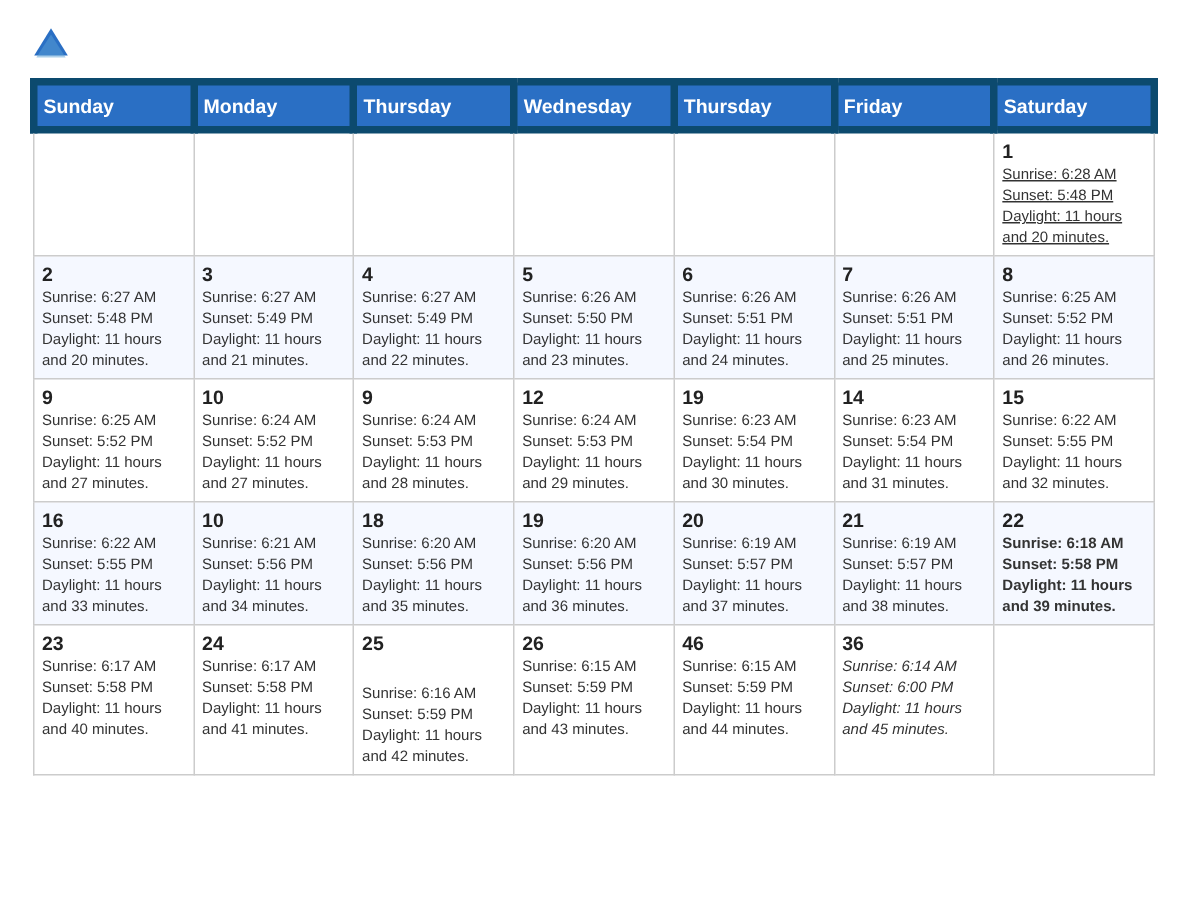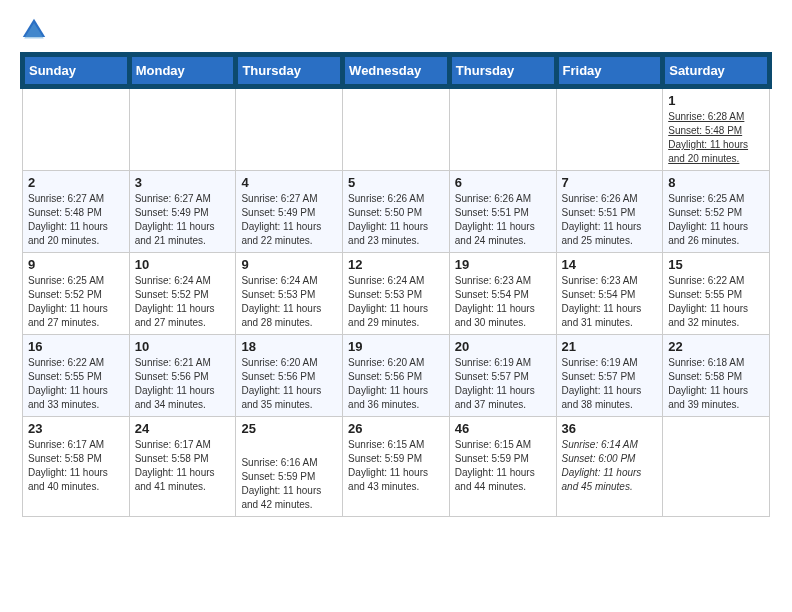--- a/index.html
+++ b/index.html
@@ -257,21 +257,21 @@
 Daylight: 11 hours and 37 minutes.</div>
         </td>
         <td>
           <span class="day-num">21</span>
           <div class="day-info" style="white-space: pre-line;">Sunrise: 6:19 AM
 Sunset: 5:57 PM
 Daylight: 11 hours and 38 minutes.</div>
         </td>
         <td>
           <span class="day-num">22</span>
-          <div class="day-info" style="white-space: pre-line;">Sunrise: 6:18 AM
+          <div class="day-info" style="white-space: pre-line; font-weight: bold;">Sunrise: 6:18 AM
 Sunset: 5:58 PM
 Daylight: 11 hours and 39 minutes.</div>
         </td>
       </tr>
       <tr>
         <td>
           <span class="day-num">23</span>
           <div class="day-info" style="white-space: pre-line;">Sunrise: 6:17 AM
 Sunset: 5:58 PM
 Daylight: 11 hours and 40 minutes.</div>

